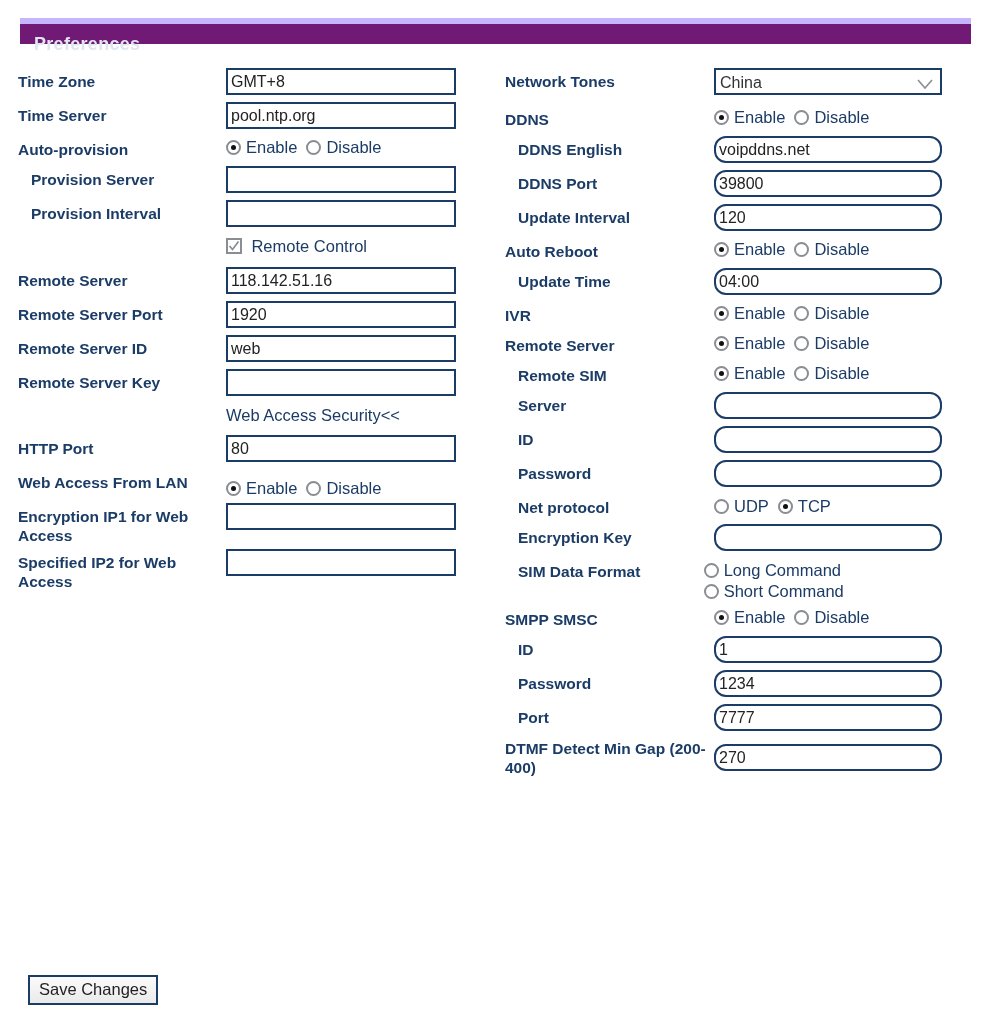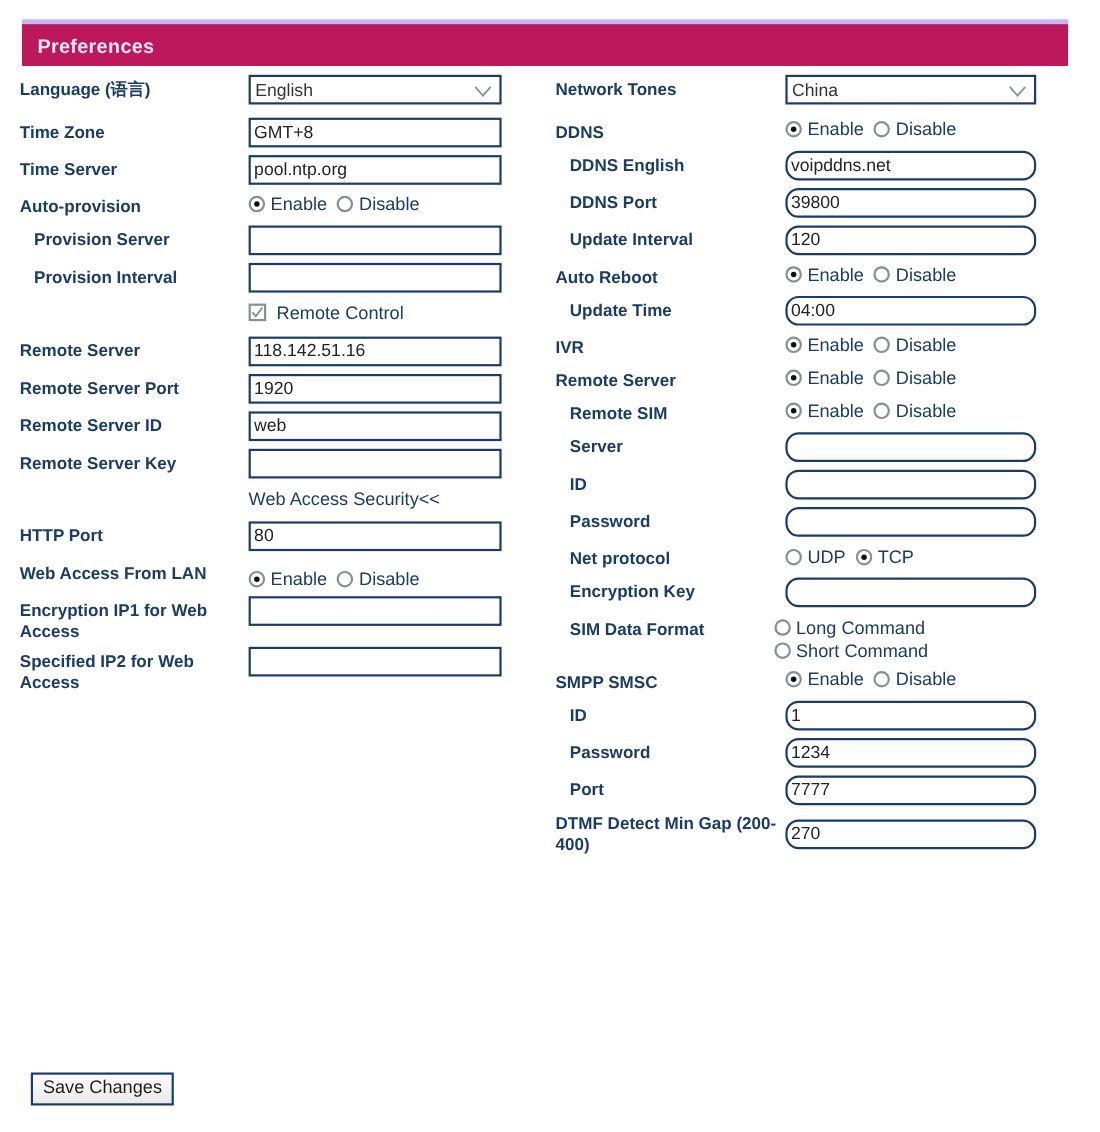--- a/index.html
+++ b/index.html
@@ -20,23 +20,23 @@
     width: 1000px;
     height: 1029px;
   }
 
   
   .titlebar {
     position: absolute;
     left: 20px;
     top: 18px;
     width: 951px;
-    height: 42px;
-    background: #be185d;
-    border-top: 4px solid #c4b5fd;
+    height: 26px;
+    background: #701a75;
+    border-top: 6px solid #c4b5fd;
     box-sizing: border-box;
   }
   .titlebar-text {
     position: absolute;
     left: 14px;
     top: 10px;
     font-size: 18px;
     font-weight: bold;
     color: #dfe6ee;
     letter-spacing: .3px;
@@ -201,33 +201,20 @@
 <body>
 
 <div class="page">
 
   <div class="titlebar">
     <div class="titlebar-text">Preferences</div>
   </div>
 
   <div class="col col-left">
 
-    <div class="row">
-      <div class="lbl lbl-l">Language (语言)</div>
-      <div class="ctl">
-        <div class="selwrap">
-          <span class="selval">English</span>
-          <span class="chev">
-            <svg width="16" height="11" viewBox="0 0 16 11">
-                <path d="M1 1 L8 9 L15 1" fill="none" stroke="#8b8e92" stroke-width="1.6"></path>
-              </svg>
-          </span>
-        </div>
-      </div>
-    </div>
 
     <div class="row">
       <div class="lbl lbl-l">Time Zone</div>
       <div class="ctl">
         <input class="txt" type="text" value="GMT+8" style="">
       </div>
     </div>
 
     <div class="row">
       <div class="lbl lbl-l">Time Server</div>

